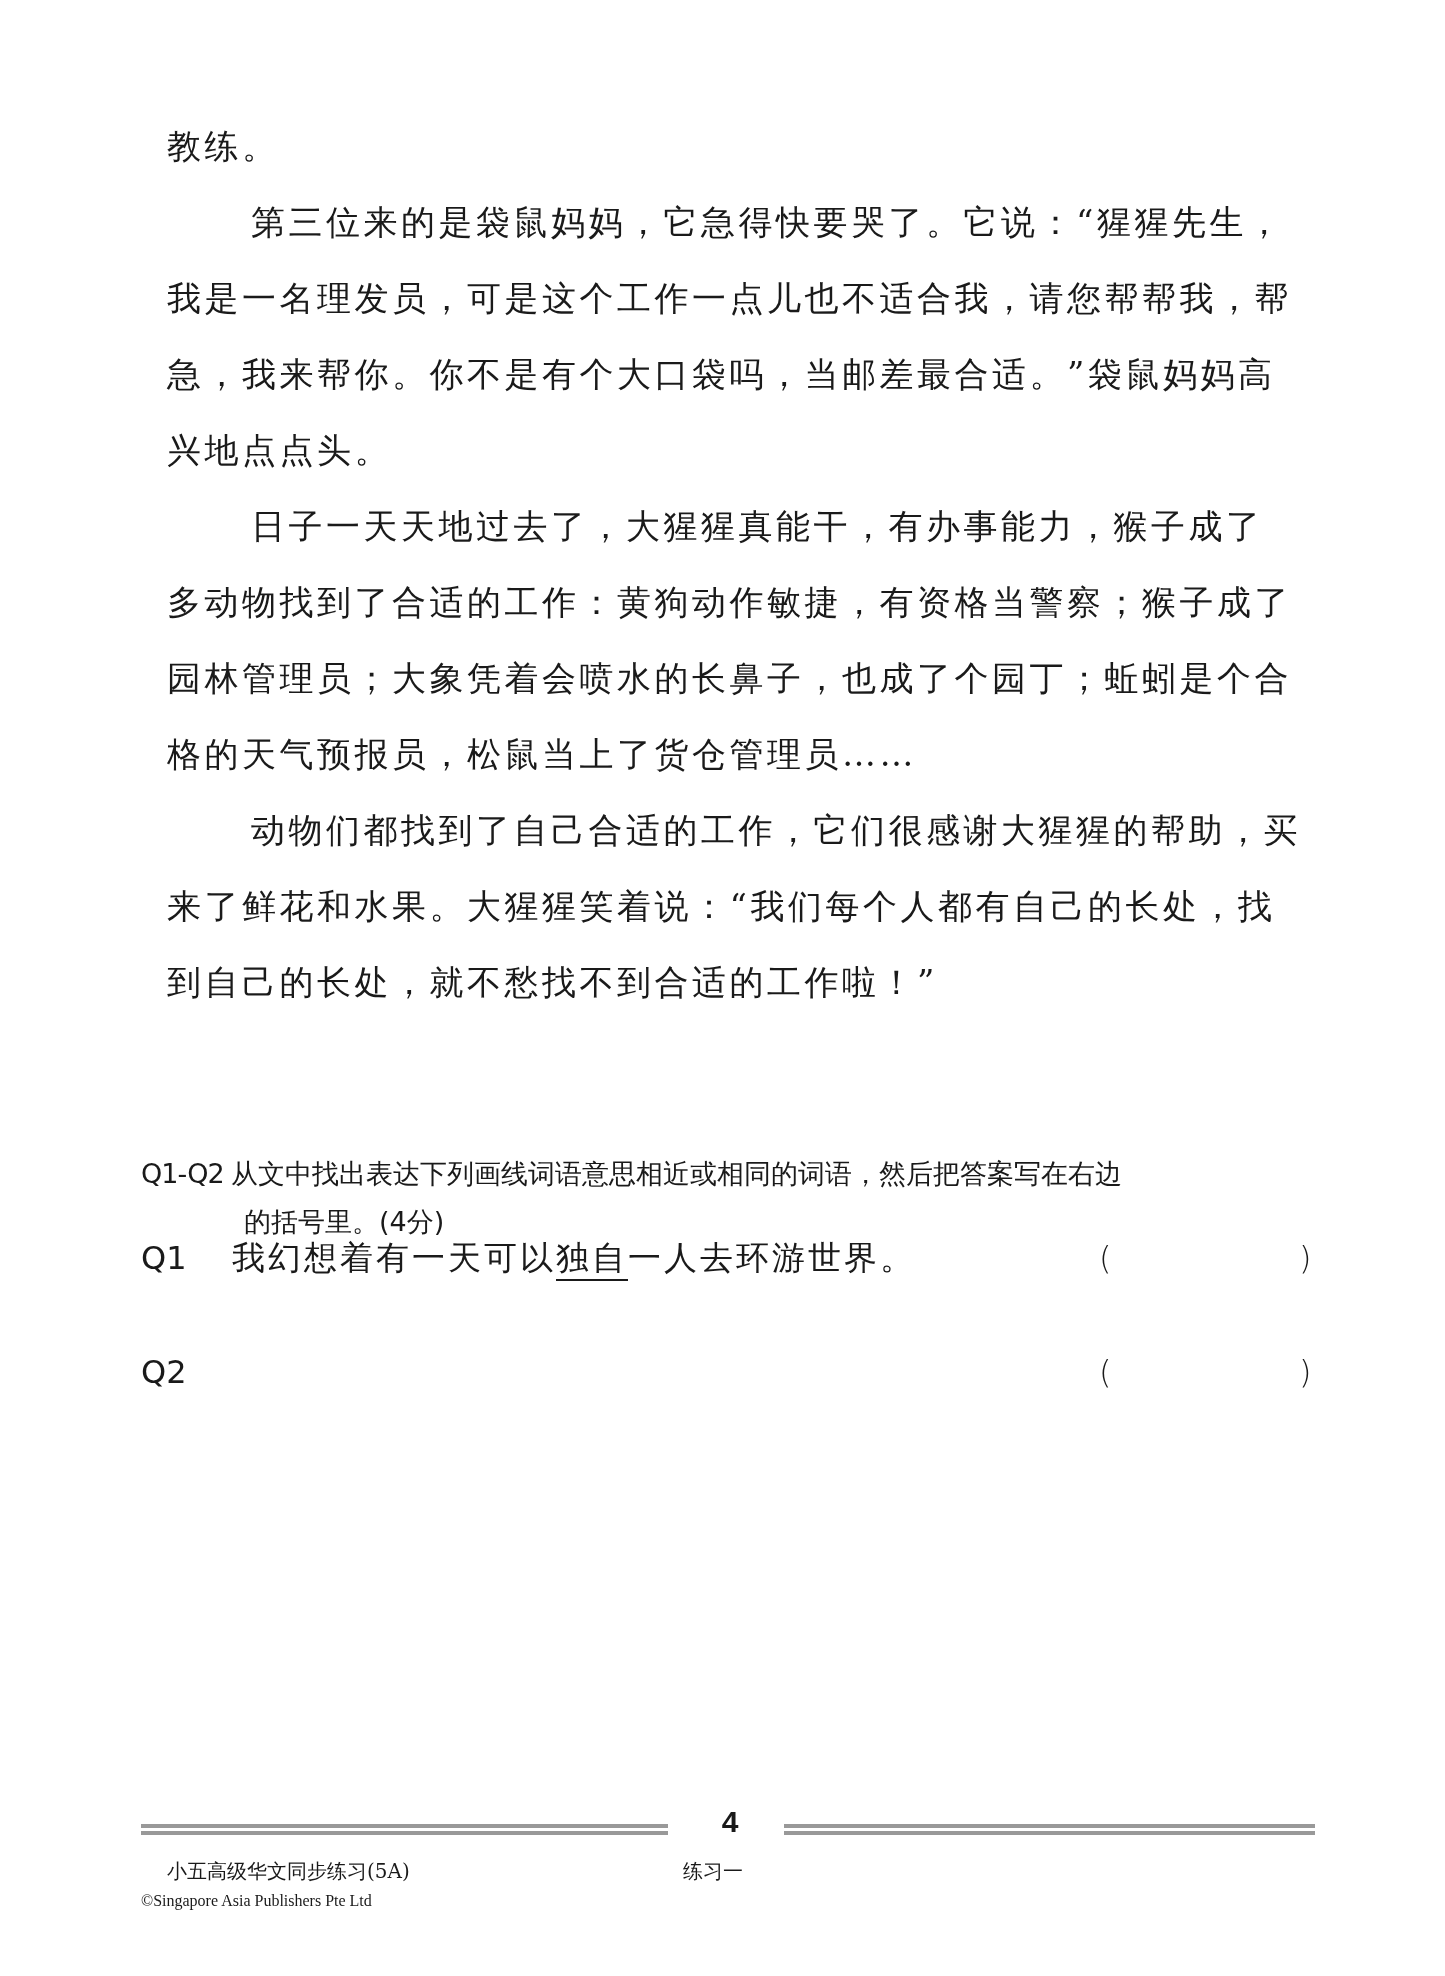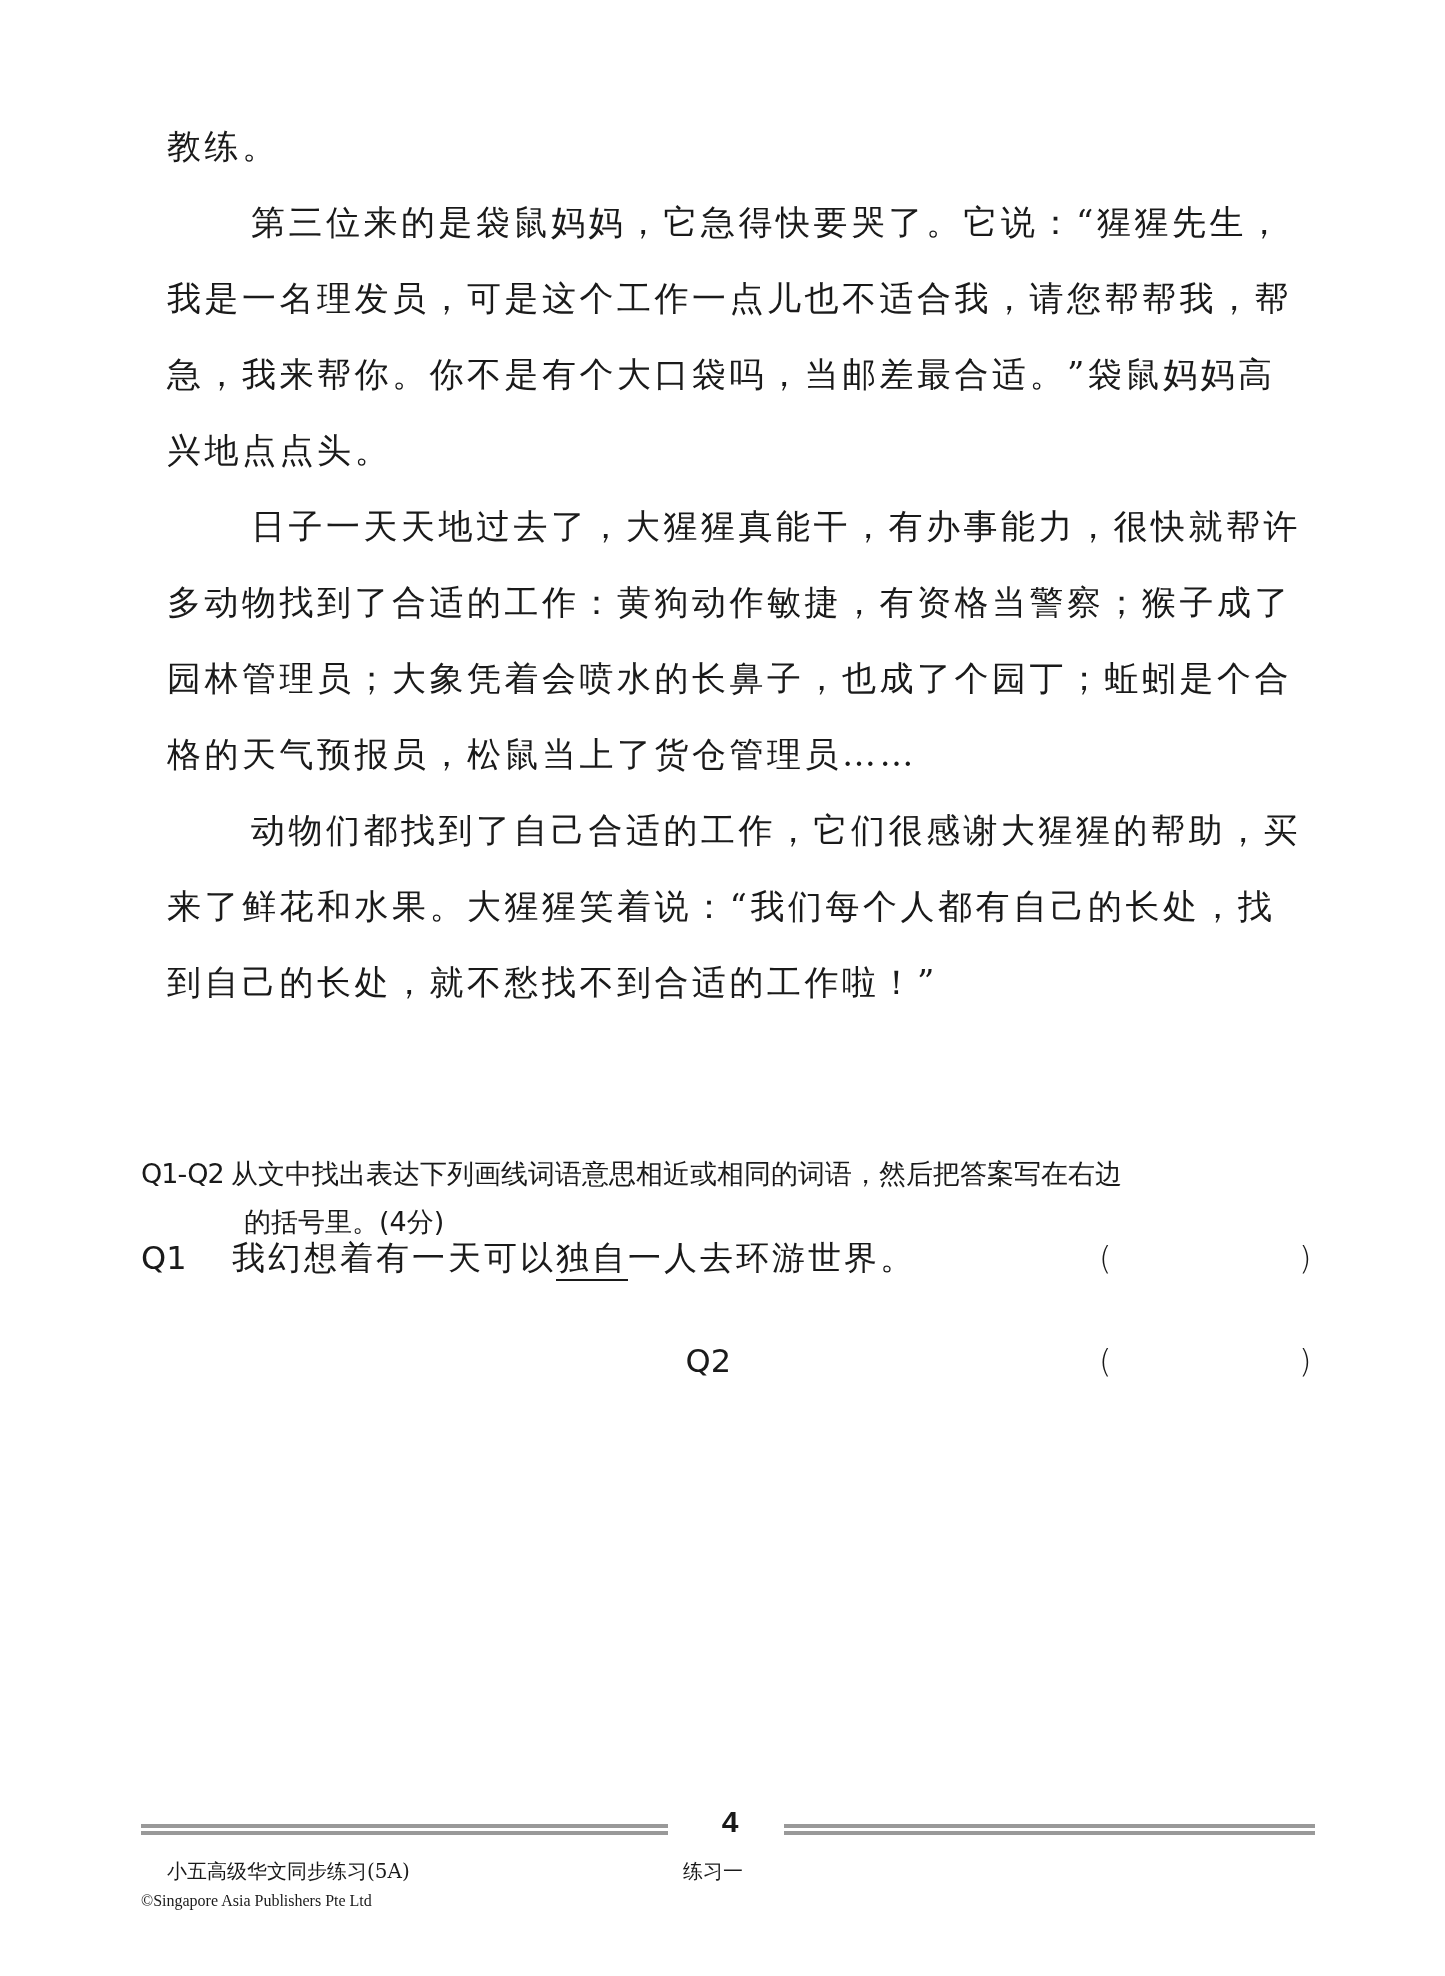--- a/index.html
+++ b/index.html
@@ -28,42 +28,42 @@
 </style>
 </head>
 <body>
 
 <div class="passage">
   <div class="line">教练。</div>
   <div class="line indent">第三位来的是袋鼠妈妈，它急得快要哭了。它说：“猩猩先生，</div>
   <div class="line">我是一名理发员，可是这个工作一点儿也不适合我，请您帮帮我，帮</div>
   <div class="line">急，我来帮你。你不是有个大口袋吗，当邮差最合适。”袋鼠妈妈高</div>
   <div class="line">兴地点点头。</div>
-  <div class="line indent">日子一天天地过去了，大猩猩真能干，有办事能力，很快就帮许</div>
+  <div class="line indent">日子一天天地过去了，大猩猩真能干，有办事能力，猴子成了</div>
   <div class="line">多动物找到了合适的工作：黄狗动作敏捷，有资格当警察；猴子成了</div>
   <div class="line">园林管理员；大象凭着会喷水的长鼻子，也成了个园丁；蚯蚓是个合</div>
   <div class="line">格的天气预报员，松鼠当上了货仓管理员……</div>
   <div class="line indent">动物们都找到了自己合适的工作，它们很感谢大猩猩的帮助，买</div>
   <div class="line">来了鲜花和水果。大猩猩笑着说：“我们每个人都有自己的长处，找</div>
   <div class="line">到自己的长处，就不愁找不到合适的工作啦！”</div>
 </div>
 
 <div class="instr">
   <div><span class="num">Q1-Q2</span><span>从文中找出表达下列画线词语意思相近或相同的词语，然后把答案写在右边</span></div>
   <div class="cont">的括号里。(4分)</div>
 </div>
 
 <div class="q" style="top:1228px;align-items:center;">
   <span class="qlabel">Q1</span>
   <span class="qtext"><span>我幻想着有一天可以</span><span class="ul">独自</span><span>一人去环游世界。</span></span>
   <span class="paren lp">(</span>
   <span class="paren rp">)</span>
 </div>
 
-<div class="q" style="top:1342px;flex-direction:column;">
+<div class="q" style="top:1342px;">
   <span class="qlabel">Q2</span>
   <span class="paren lp">(</span>
   <span class="paren rp">)</span>
 </div>
 
 <div class="rule" style="left:141px; width:527px;"></div>
 <div class="pagenum">4</div>
 <div class="rule" style="left:784px; width:531px;"></div>
 <div class="foot1">小五高级华文同步练习(5A)</div>
 <div class="foot2">©Singapore Asia Publishers Pte Ltd</div>

